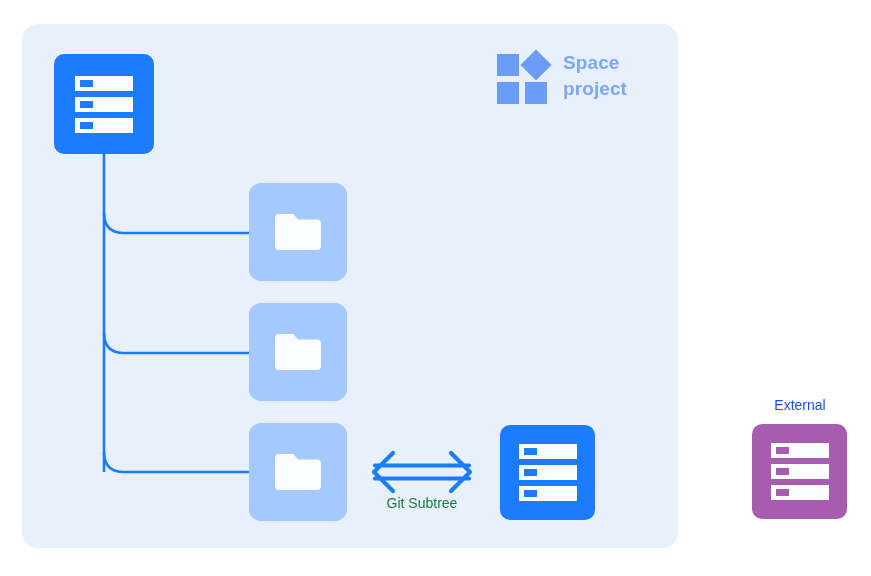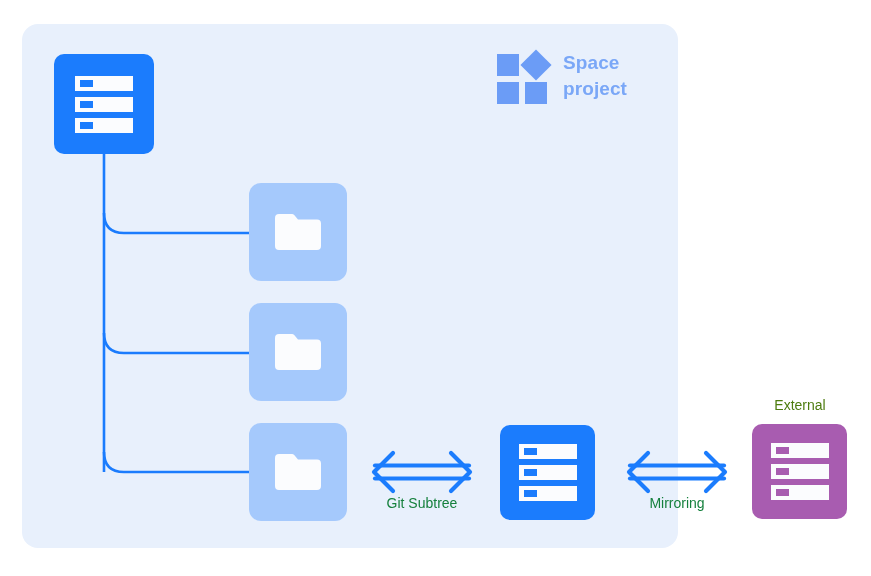--- a/index.html
+++ b/index.html
@@ -146,21 +146,21 @@
   #arrow-mirroring { left: 626px; top: 449px; width: 102px; height: 46px; }
 
   
   .ext-label {
     position: absolute;
     left: 740px;
     top: 397px;
     width: 120px;
     text-align: center;
     font-size: 14px;
-    color: #4d7c0f;
+    color: #1d4ed8;
   }
 </style>
 </head>
 <body>
 
 <div id="canvas">
 
   <div class="panel"></div>
 
   <svg id="tree-connectors" viewBox="0 0 871 576" xmlns="http://www.w3.org/2000/svg">
@@ -234,31 +234,20 @@
         <i></i>
       </span>
     <span class="bar">
         <i></i>
       </span>
     <span class="bar">
         <i></i>
       </span>
   </div>
 
-  <div class="arrow-group" id="arrow-mirroring">
-    <svg width="102" height="46" viewBox="0 0 102 46" xmlns="http://www.w3.org/2000/svg">
-      <g fill="none" stroke="#1b7cfd" stroke-width="4.2" stroke-linecap="round" stroke-linejoin="round">
-        <path d="M22,4 L3,23 L22,42"></path>
-        <path d="M80,4 L99,23 L80,42"></path>
-        <path d="M4,16.5 H98"></path>
-        <path d="M4,29.5 H98"></path>
-      </g>
-    </svg>
-    <div class="caption">Mirroring</div>
-  </div>
 
   <div class="ext-label">External</div>
 
   <div class="repo repo-purple" id="repo-ext">
     <span class="bar">
         <i></i>
       </span>
     <span class="bar">
         <i></i>
       </span>

